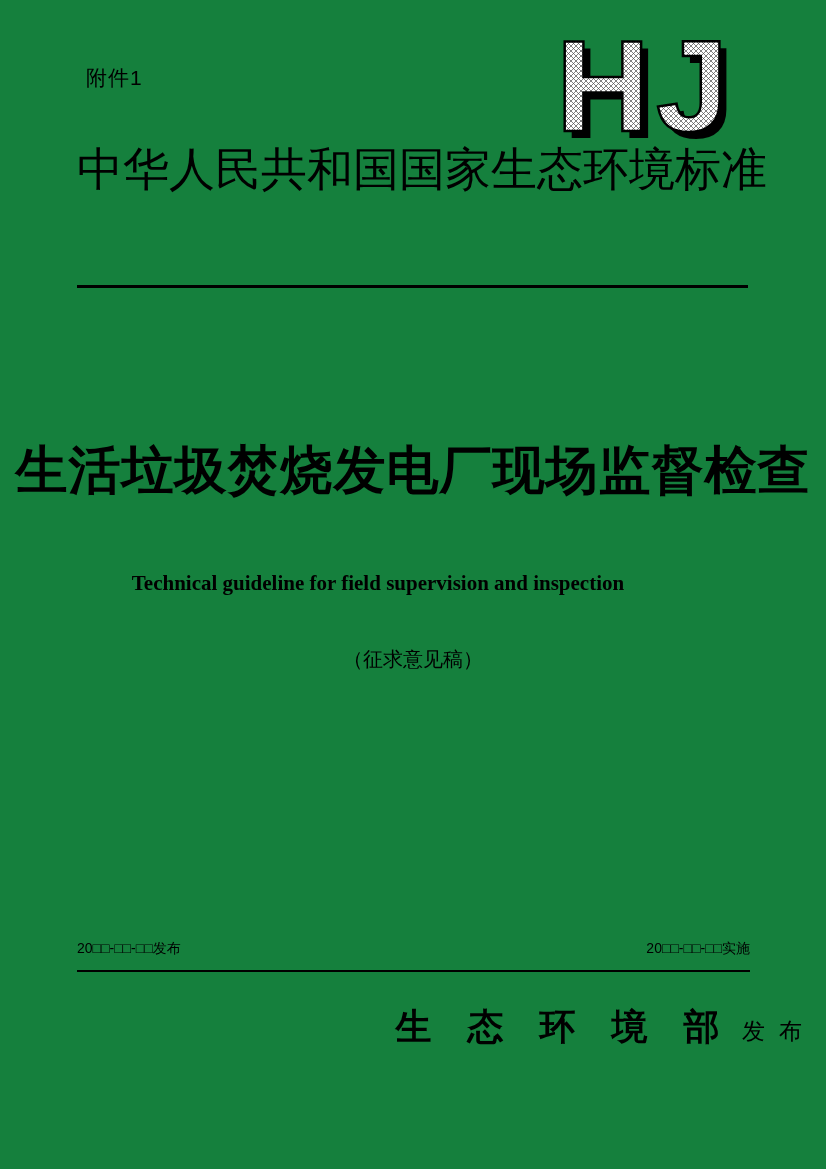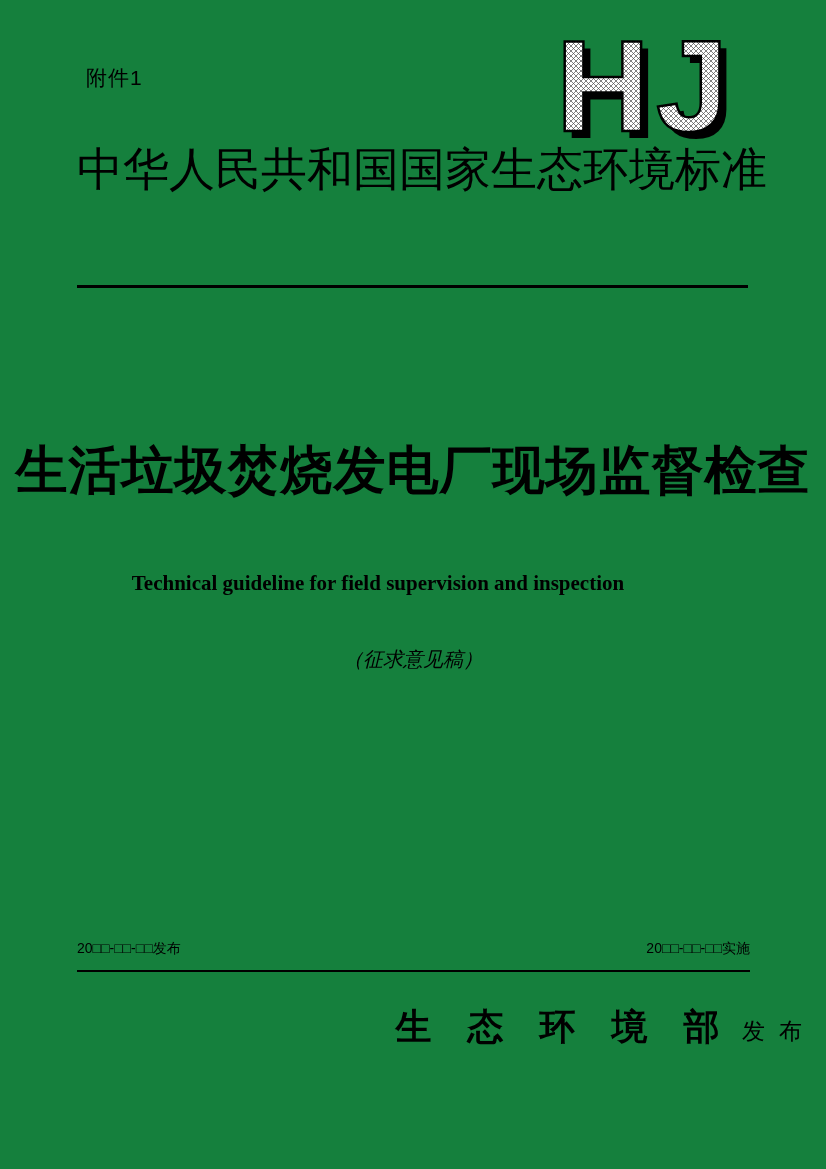--- a/index.html
+++ b/index.html
@@ -82,21 +82,20 @@
   .en-line1 { top: 571px; }
   .en-line2 { top: 618px; }
   .draft-note {
     position: absolute;
     left: 0;
     top: 646px;
     width: 826px;
     text-align: center;
     font-size: 20px;
     font-weight: 400;
-    font-style: italic;
   }
   .dates-row {
     position: absolute;
     left: 77px;
     top: 940px;
     width: 673px;
     display: flex;
     justify-content: space-between;
     font-size: 14px;
     white-space: nowrap;

